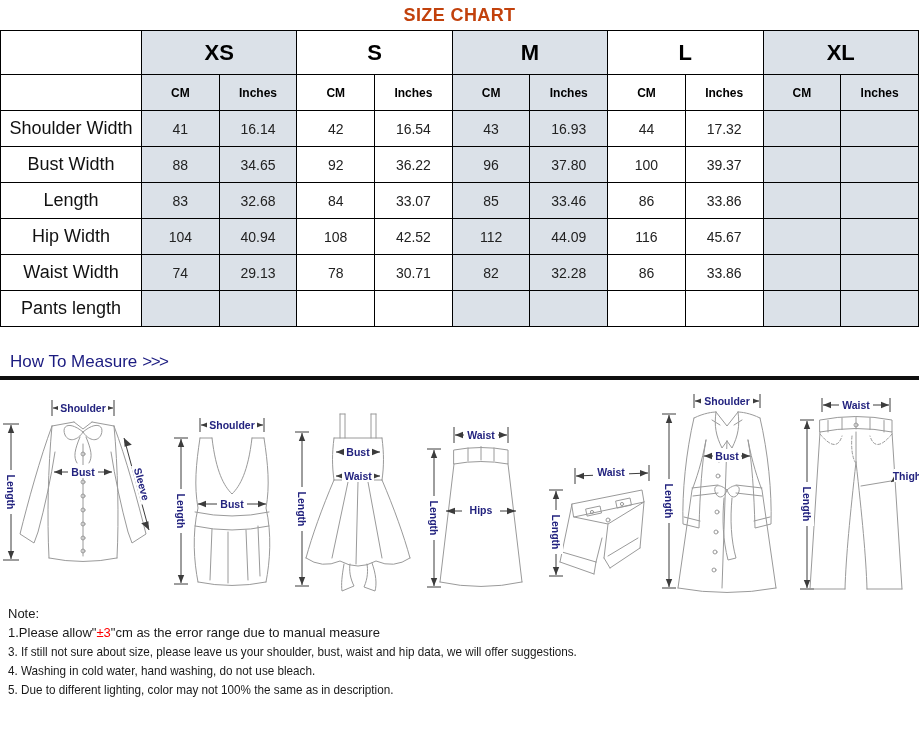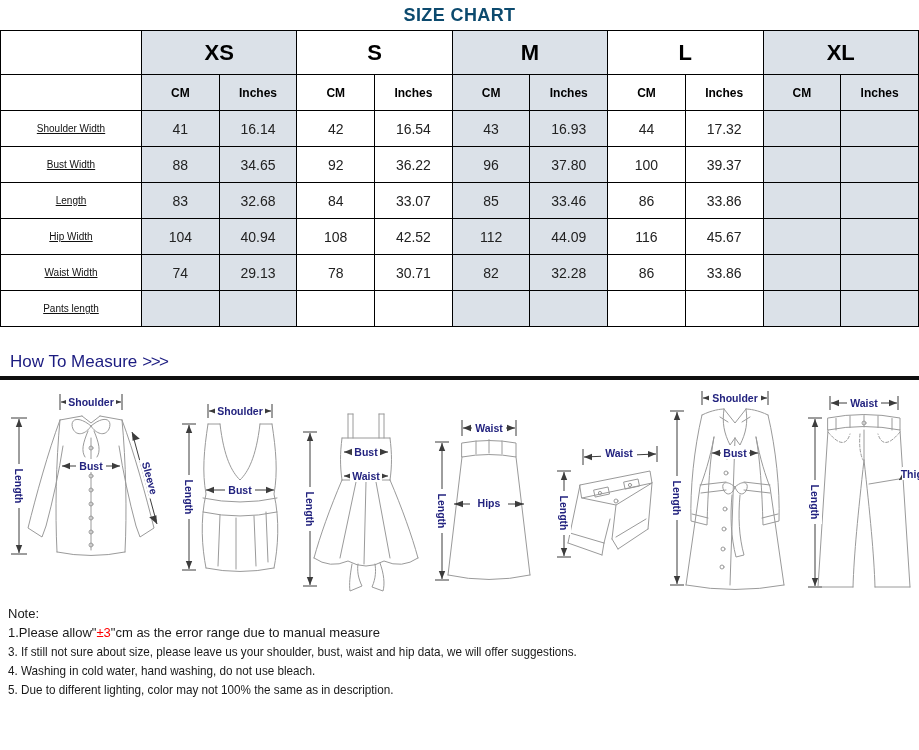--- a/index.html
+++ b/index.html
@@ -1,30 +1,30 @@
 <!DOCTYPE html>
 <html><head>
 <meta charset="utf-8">
 <style>
   html,body{margin:0;padding:0;background:#fff;}
   body{width:919px;height:750px;font-family:"Liberation Sans",sans-serif;color:#1a1a1a;overflow:hidden;}
-  .title{font-size:18px;font-weight:700;text-align:center;padding:5px 0 4px;letter-spacing:.4px;color:#0c4a6e;}
+  .title{font-size:18px;font-weight:700;text-align:center;padding:5px 0 4px;letter-spacing:.4px;color:#c2410c;}
   table{border-collapse:collapse;width:919px;table-layout:fixed;}
   th,td{border:1px solid #000;text-align:center;vertical-align:middle;padding:0;overflow:hidden;}
   col.labelcol{width:141px;}
   tr.size-row th{height:43px;}
   tr.size-row .size-cell{font-size:22px;font-weight:700;color:#000000;}
   tr.unit-row th{height:35px;font-size:12px;font-weight:700;color:#000;}
   tbody td{height:35px;font-size:14px;font-weight:400;color:#222;}
-  tbody td.rowlabel{font-size:10px;color:#111;text-decoration:underline;}
+  tbody td.rowlabel{font-size:18px;color:#111;}
   .shade{background:#dbe1e8;}
   .measure-head{margin:25px 0 4px 10px;font-size:17px;font-weight:400;color:#1b1b80;}
   .measure-head .arrows{margin-left:5px;letter-spacing:-1.5px;}
   .rule{height:4px;background:#101010;width:919px;}
-  .diagrams{display:flex;justify-content:space-between;align-items:center;padding:4px 8px 0 8px;height:212px;}
+  .diagrams{display:flex;justify-content:space-between;align-items:flex-end;padding:4px 8px 0 0;height:212px;}
   .diagrams svg{flex:0 0 auto;}
   .d2{margin-top:4px;} .d3{margin-top:24px;} .d4{margin-top:26px;} .d5{margin-top:42px;} .d6{margin-top:2px;} .d7{margin-top:8px;}
   svg text{font-family:"Liberation Sans",sans-serif;font-size:10.5px;font-weight:700;fill:#23237f;}
   svg .outline{fill:none;stroke:#9a9a9a;stroke-width:1;stroke-linecap:round;stroke-linejoin:round;}
   svg .dim{fill:none;stroke:#3c3c3c;stroke-width:1;}
   svg .head{fill:#3c3c3c;stroke:none;}
   svg .bg{fill:#ffffff;stroke:none;}
   .notes{padding:8px 0 0 8px;font-size:13px;}
   .notes div{line-height:19px;white-space:nowrap;}
   .red{color:#ff0000;}

